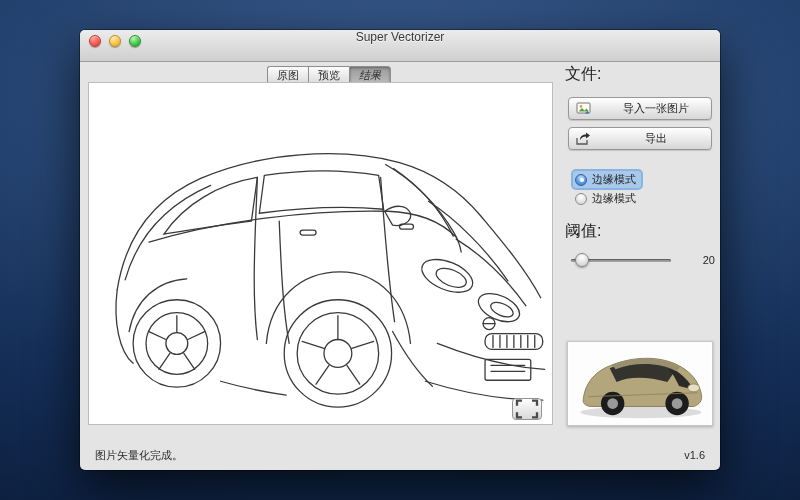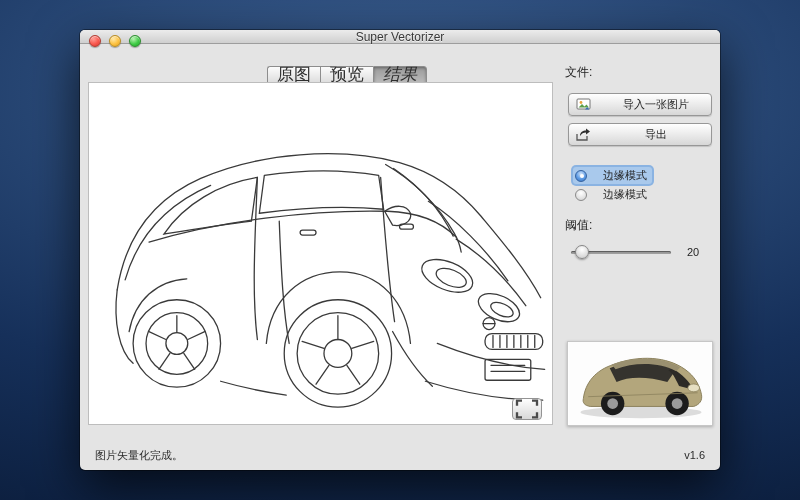--- a/index.html
+++ b/index.html
@@ -10,35 +10,35 @@
     position: relative;
   }
 
   
   .window {
     position:absolute; left:80px; top:30px; width:640px; height:440px;
     border-radius:5px; background:#e4e4e4; overflow:hidden;
     box-shadow: 0 18px 50px rgba(0,0,0,.7), 0 0 0 1px rgba(0,0,0,.4);
   }
   .titlebar {
-    height:14px; background:linear-gradient(#ececec,#cfcfcf);
+    height:32px; background:linear-gradient(#ececec,#cfcfcf);
     border-bottom:1px solid #9d9d9d; position:relative;
-    display:flex; align-items:center; justify-content:center;
+    display:flex; align-items:flex-start; justify-content:center;
   }
   .title { font-size:12px; color:#3a3a3a; text-shadow:0 1px 0 rgba(255,255,255,.65); }
   .lights { position:absolute; left:9px; top:5px; display:flex; gap:8px; }
   .light { width:12px; height:12px; border-radius:50%; box-shadow: inset 0 1px 1px rgba(255,255,255,.6), 0 1px 1px rgba(0,0,0,.3); }
   .light.red    { background:radial-gradient(circle at 35% 30%, #ff9d95, #f9564d 55%, #ce3a30); border:1px solid #b03a30; }
   .light.yellow { background:radial-gradient(circle at 35% 30%, #ffe9a8, #fdc13f 55%, #d99a24); border:1px solid #b78b22; }
   .light.green  { background:radial-gradient(circle at 35% 30%, #b8f2b0, #3ecb45 55%, #28a22e); border:1px solid #2b8c2d; }
 
   
   .tabs { position:absolute; left:187px; top:36px; display:flex; }
   .tab {
-    font-size:17px; color:#2e2e2e; padding:2px 9px 3px;
+    font-size:11px; color:#2e2e2e; padding:2px 9px 3px;
     background:linear-gradient(#fcfcfc,#dadada); border:1px solid #8d8d8d; border-right:none;
     cursor:default; line-height:12px;
   }
   .tab:first-child { border-radius:3px 0 0 3px; }
   .tab:last-child  { border-right:1px solid #8d8d8d; border-radius:0 3px 3px 0; }
   .tab.selected { background:linear-gradient(#9a9a9a,#bcbcbc); box-shadow:inset 0 1px 3px rgba(0,0,0,.35);font-style:italic; }
 
   
   .canvas {
     position:absolute; left:8px; top:52px; width:465px; height:343px;
@@ -53,53 +53,53 @@
   .fit-btn {
     position:absolute; right:10px; bottom:4px; width:30px; height:22px;
     border:1px solid #949494; border-radius:4px;
     background:linear-gradient(#fefefe,#d8d8d8);
     display:flex; align-items:center; justify-content:center;
     box-shadow:0 1px 0 rgba(255,255,255,.5);
   }
 
   
   .panel { position:absolute; left:485px; top:34px; width:150px; }
-  .section-label { font-size:12px; color:#1f1f1f; margin:0 0 4px 0; }
+  .section-label { font-size:16px; color:#1f1f1f; margin:0 0 4px 0; }
   .btn {
     display:flex; align-items:center; width:144px; height:23px;
     border:1px solid #979797; border-radius:4px;
     background:linear-gradient(#ffffff,#d7d7d7);
     margin:0 0 7px 3px; font-size:11px; color:#1f1f1f;
     box-shadow:0 1px 1px rgba(0,0,0,.15);
     gap:24px;
   }
   .btn .icon { width:28px; display:flex; justify-content:center; align-items:center; }
   .btn .lbl { flex:1; text-align:center; padding-right:20px; }
   .gap-s { height:8px; } .gap-m { height:12px; }
 
   .radio-row {
-    display:flex; align-items:center; gap:16px; font-size:11px; color:#1f1f1f;
+    display:flex; align-items:center; gap:5px; font-size:11px; color:#1f1f1f;
     margin:2px 0 2px 8px; width:max-content; padding:1px 5px 1px 2px; border-radius:3px;
   }
   .radio-row.selected { background:#a9c9ec; box-shadow:0 0 0 2px #8ab3e2; }
   .radio {
     width:12px; height:12px; border-radius:50%;
     background:radial-gradient(circle at 50% 30%, #ffffff, #cfcfcf); border:1px solid #8a8a8a;
     position:relative; flex:0 0 auto;
   }
   .radio.checked {
     background:radial-gradient(circle at 50% 30%, #cfe3fa, #5f9ce5 55%, #3673c2);
     border-color:#35629f;
   }
   .radio.checked::after {
     content:""; position:absolute; left:3.5px; top:3.5px; width:4px; height:4px;
     border-radius:50%; background:#fff;
   }
 
-  .slider-row { display:flex; align-items:center; margin:12px 0 0 6px; }
+  .slider-row { display:flex; align-items:center; margin:12px 0 0 6px;justify-content:space-between; }
   .slider-track {
     position:relative; width:100px; height:3px; background:#9f9f9f; border-radius:2px;
     box-shadow: inset 0 1px 1px rgba(0,0,0,.45);
   }
   .slider-knob {
     position:absolute; left:4px; top:-6px; width:14px; height:14px; border-radius:50%;
     background:radial-gradient(circle at 50% 30%, #ffffff, #c9c9c9); border:1px solid #868686;
     box-shadow:0 1px 2px rgba(0,0,0,.35);
   }
   .slider-value { font-size:11px; color:#1f1f1f; margin-left:16px; }

